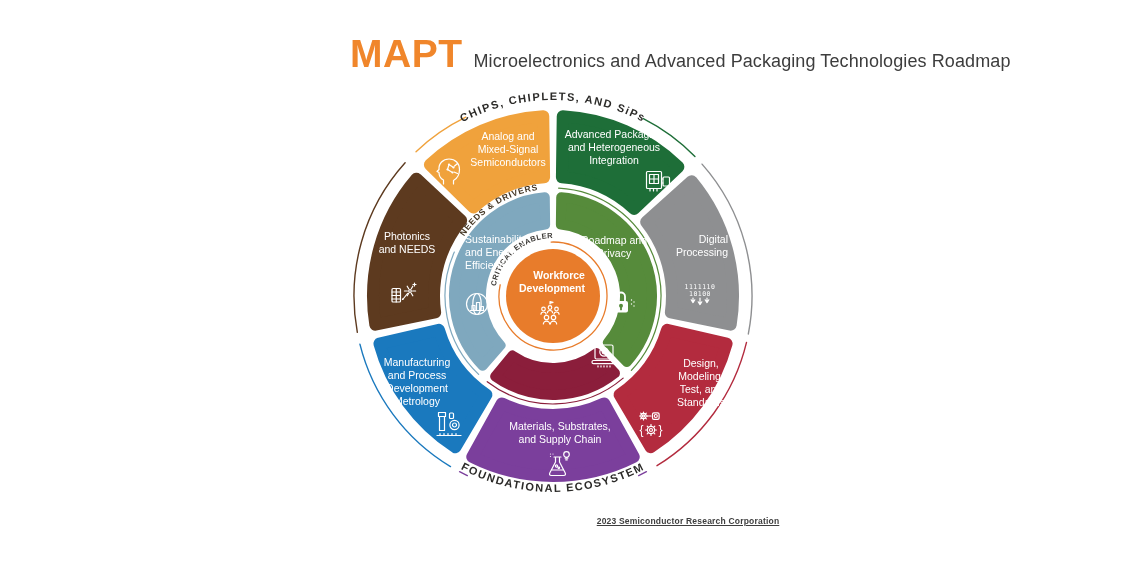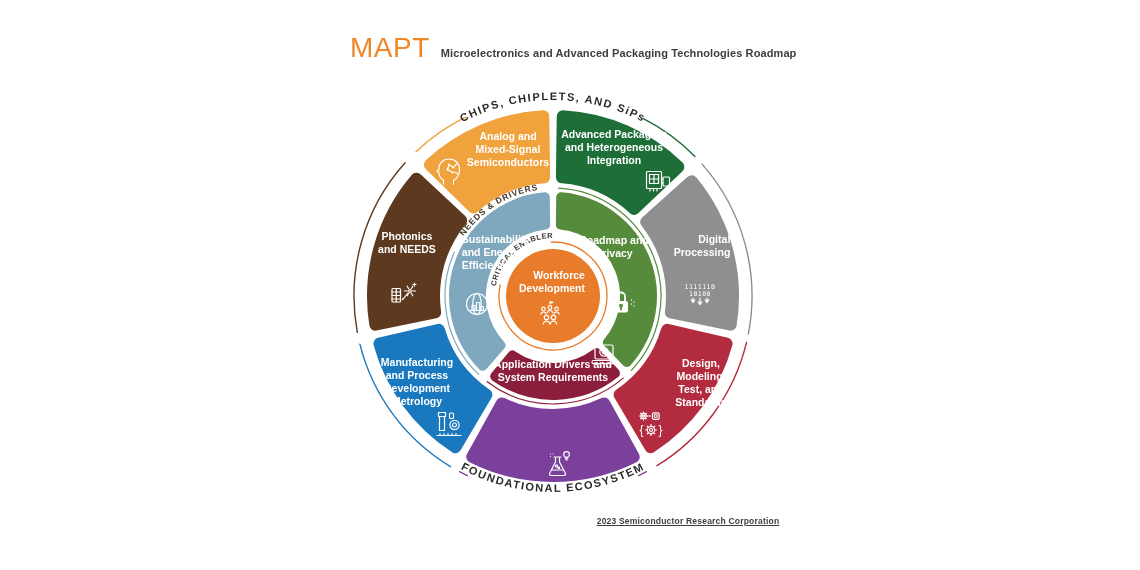--- a/index.html
+++ b/index.html
@@ -1,24 +1,24 @@
 <!DOCTYPE html>
 <html><head>
 <meta charset="utf-8">
 <style>
   html,body{margin:0;padding:0;background:#fff;}
   .stage{position:relative;width:1140px;height:570px;background:#ffffff;overflow:hidden;
          font-family:"Liberation Sans","DejaVu Sans",sans-serif;}
   .brand{position:absolute;left:350px;top:34px;display:flex;align-items:baseline;gap:11px;}
-  .brand .logo{font-size:28px;font-weight:400;letter-spacing:.5px;color:#F0862B;line-height:1;}
-  .brand .sub{font-size:11px;font-weight:700;color:#3D3D3D;letter-spacing:.1px;}
+  .brand .logo{font-size:39px;font-weight:700;letter-spacing:.5px;color:#F0862B;line-height:1;}
+  .brand .sub{font-size:18px;font-weight:400;color:#3D3D3D;letter-spacing:.1px;}
   #diagram,#labels{position:absolute;left:0;top:0;width:1140px;height:570px;}
   #labels{pointer-events:none;}
   .seg-label{position:absolute;transform:translate(-50%,-50%);color:#fff;font-size:10.5px;
-             line-height:1.24;font-weight:700;white-space:pre-line;text-align:center;width:max-content;}
+             line-height:1.24;font-weight:400;white-space:pre-line;text-align:center;width:max-content;}
   .center-label{font-weight:700;}
   .footer{position:absolute;left:688px;top:521px;transform:translate(-50%,-50%);
           font-size:8.5px;font-weight:600;color:#3E3E3E;letter-spacing:.2px;white-space:nowrap;text-decoration:underline;}
 </style>
 </head>
 <body>
 
 <div class="stage">
   <div class="brand">
     <span class="logo" style="color: rgb(240, 134, 43);">MAPT</span>
@@ -182,30 +182,30 @@
 Semiconductors</div>
       <div class="seg-label" style="left: 614px; top: 148px; text-align: center;">Advanced Packaging
 and Heterogeneous
 Integration</div>
       <div class="seg-label" style="left: 702px; top: 246px; text-align: right;">Digital
 Processing</div>
       <div class="seg-label" style="left: 701px; top: 383px;">Design,
 Modeling,
 Test, and
 Standards</div>
+      <div class="seg-label" style="left: 560px; top: 433px;">Materials, Substrates,
+and Supply Chain</div>
       <div class="seg-label" style="left: 417px; top: 382px;">Manufacturing
 and Process
 Development
 Metrology</div>
       <div class="seg-label" style="left: 407px; top: 243px;">Photonics
 and NEEDS</div>
       <div class="seg-label" style="left: 496px; top: 253px; text-align: left;">Sustainability
 and Energy
 Efficiency</div>
       <div class="seg-label" style="left: 614px; top: 247px;">Roadmap and
 Privacy</div>
-      <div class="seg-label" style="left: 553px; top: 371px;">Application Drivers and
-System Requirements</div>
       <div class="seg-label center-label" style="left: 552px; top: 282px; text-align: right;">Workforce
 Development</div>
     </div>
   <div class="footer">2023 Semiconductor Research Corporation</div>
 </div>
 
 </body></html>

